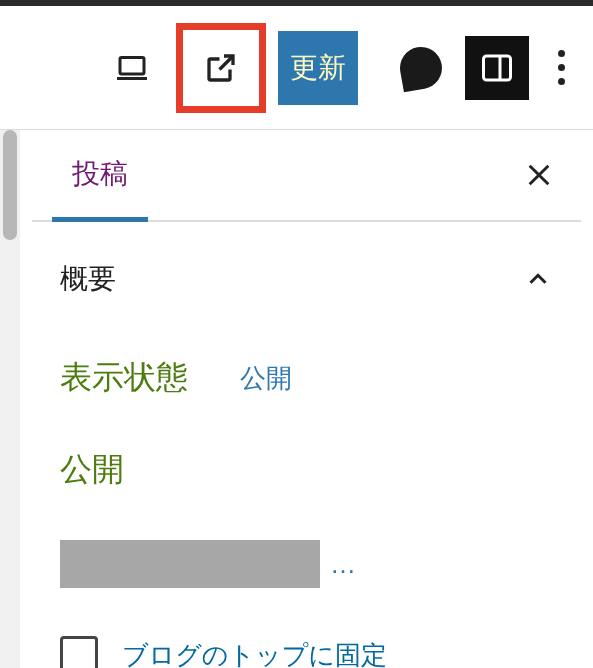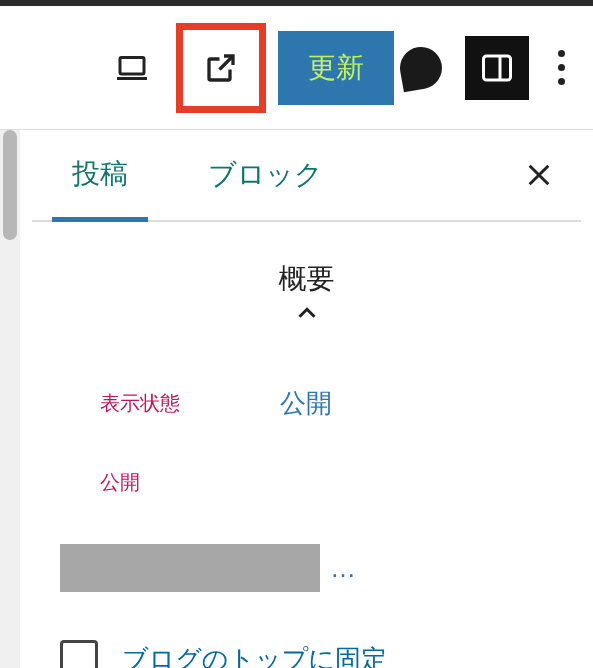--- a/index.html
+++ b/index.html
@@ -45,25 +45,25 @@
   .highlight-box {
     border: 7px solid #e63d29;
     width: 90px;
     height: 90px;
     display: flex;
     align-items: center;
     justify-content: center;
   }
   .update-btn {
     background: #2e77ae;
-    color: #bef264;
+    color: #fef9c3;
     font-size: 28px;
     font-weight: 500;
     border: none;
-    padding: 18px 30px;
+    padding: 18px 12px;
     cursor: pointer;
     text-align: right;
   }
   .jetpack-icon {
     width: 42px;
     height: 42px;
     background: #1a1a1a;
     border-radius: 50% 50% 50% 0;
     transform: rotate(-10deg);
   }
@@ -117,21 +117,21 @@
   .tabs {
     display: flex;
     align-items: center;
     border-bottom: 2px solid #ddd;
     position: relative;
     height: 92px;
     padding: 0 20px;
   }
   .tab {
     font-size: 28px;
-    color: #0f766e;
+    color: #701a75;
     padding: 24px 20px;
     cursor: pointer;
     height: 92px;
     display: flex;
     align-items: center;
   }
   .tab.active {
     border-bottom: 5px solid #2e77ae;
     margin-bottom: -2px;
   }
@@ -144,40 +144,38 @@
     align-items: center;
     justify-content: center;
     cursor: pointer;
   }
   .section-head {
     display: flex;
     align-items: center;
     justify-content: space-between;
     padding: 38px 28px 24px 28px;
     cursor: pointer;
-    flex-direction: column;
   }
   .section-head h3 {
     font-size: 28px;
     font-weight: 500;
     color: #222;
   }
   .section-body {
     padding: 10px 28px;
   }
   .row {
     display: flex;
     align-items: center;
     padding: 24px 0;
   }
   .row-label {
     width: 180px;
-    font-size: 20px;
-    color: #be185d;
-    margin-left: 40px;
+    font-size: 32px;
+    color: #4d7c0f;
   }
   .row-value {
     font-size: 26px;
     color: #2e77ae;
     display: flex;
     align-items: center;
     gap: 4px;
   }
   .redact {
     background: #a7a7a7;
@@ -251,21 +249,20 @@
 
 <div class="panel-wrap">
   <div class="scroll-track">
     <div class="scroll-thumb"></div>
   </div>
 
   <div class="panel">
 
     <div class="tabs">
       <div class="tab active">投稿</div>
-      <div class="tab">ブロック</div>
       <div class="close-tabs">
         <svg viewBox="0 0 24 24" width="32" height="32" fill="none" stroke="#222" stroke-width="2.2">
           <path d="M5 5l14 14M19 5L5 19"></path>
         </svg>
       </div>
     </div>
 
     <div class="section-head">
       <h3>概要</h3>
       <svg viewBox="0 0 24 24" width="30" height="30" fill="none" stroke="#222" stroke-width="2.4">

